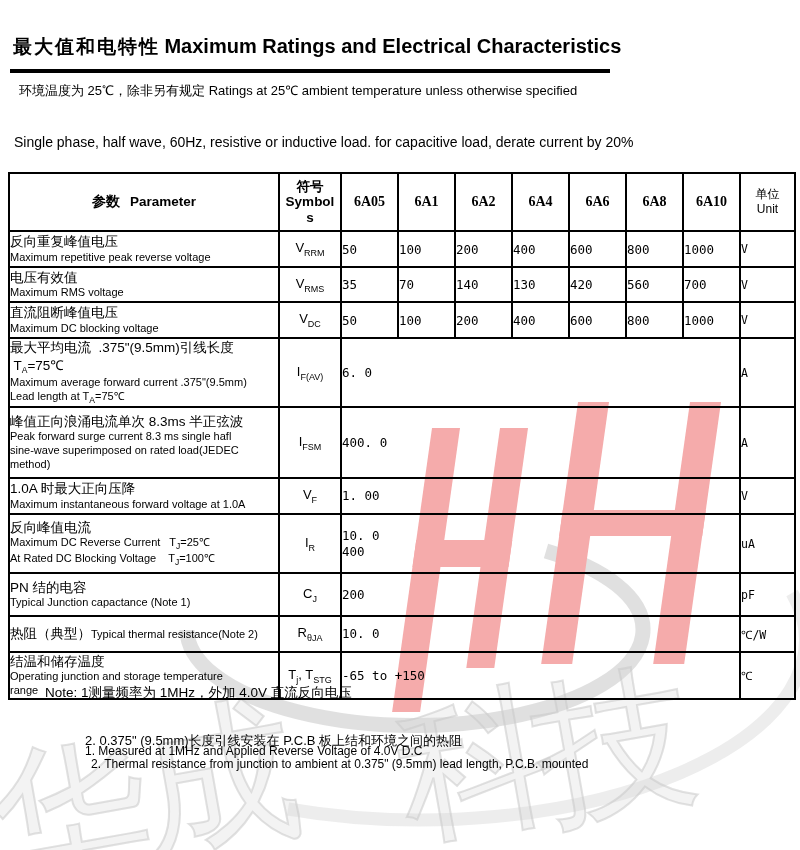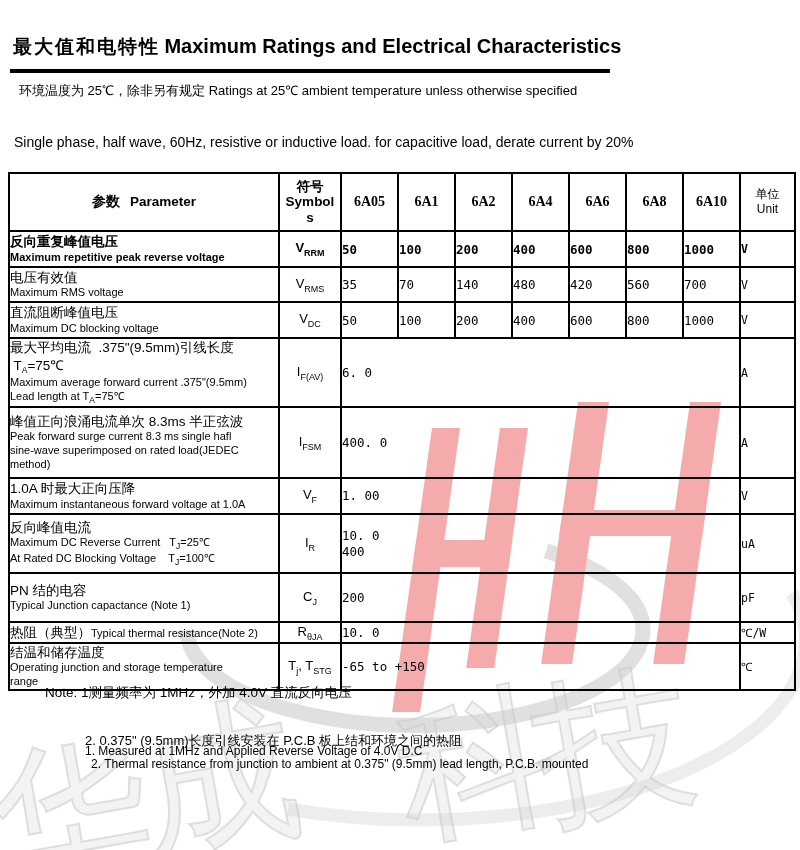--- a/index.html
+++ b/index.html
@@ -132,21 +132,21 @@
           <th class="h-part">6A6</th>
           <th class="h-part">6A8</th>
           <th class="h-part">6A10</th>
           <th class="h-unit">
             <div class="">单位</div>
             <div class="">Unit</div>
           </th>
         </tr>
       </thead>
       <tbody>
-        <tr class="" style="height: 36px; font-weight: bold;">
+        <tr class="" style="height: 36px;">
           <td class="c-param">
             <div class="pline"><span class="cn">反向重复峰值电压</span></div>
             <div class="pline"><span>Maximum repetitive peak reverse voltage</span></div>
           </td>
           <td class="c-sym"><span>V</span><sub>RRM</sub></td>
           <td class="c-val">50</td>
           <td class="c-val">100</td>
           <td class="c-val">200</td>
           <td class="c-val">400</td>
           <td class="c-val">600</td>
@@ -156,21 +156,21 @@
         </tr>
         <tr class="" style="height: 35px;">
           <td class="c-param">
             <div class="pline"><span class="cn">电压有效值</span></div>
             <div class="pline"><span>Maximum RMS voltage</span></div>
           </td>
           <td class="c-sym"><span>V</span><sub>RMS</sub></td>
           <td class="c-val">35</td>
           <td class="c-val">70</td>
           <td class="c-val">140</td>
-          <td class="c-val">480</td>
+          <td class="c-val">130</td>
           <td class="c-val">420</td>
           <td class="c-val">560</td>
           <td class="c-val">700</td>
           <td class="c-unit">V</td>
         </tr>
         <tr class="" style="height: 36px;">
           <td class="c-param">
             <div class="pline"><span class="cn">直流阻断峰值电压</span></div>
             <div class="pline"><span>Maximum DC blocking voltage</span></div>
           </td>
@@ -227,32 +227,32 @@
             <div class="pline"><span>Maximum DC Reverse Current   T</span><sub>J</sub><span>=25℃</span></div>
             <div class="pline"><span>At Rated DC Blocking Voltage    T</span><sub>J</sub><span>=100℃</span></div>
           </td>
           <td class="c-sym"><span>I</span><sub>R</sub></td>
           <td class="c-span" colspan="7">
             <div class="">10. 0</div>
             <div class="">400</div>
           </td>
           <td class="c-unit">uA</td>
         </tr>
-        <tr class="" style="height: 49px;">
+        <tr class="" style="height: 43px;">
           <td class="c-param">
             <div class="pline"><span class="cn">PN 结的电容</span></div>
             <div class="pline"><span>Typical Junction capactance (Note 1)</span></div>
           </td>
           <td class="c-sym"><span>C</span><sub>J</sub></td>
           <td class="c-span" colspan="7">
             <div class="">200</div>
           </td>
           <td class="c-unit">pF</td>
         </tr>
-        <tr class="" style="height: 21px;">
+        <tr class="" style="height: 36px;">
           <td class="c-param">
             <div class="pline"><span class="cn">热阻（典型）</span><span>Typical thermal resistance(Note 2)</span></div>
           </td>
           <td class="c-sym"><span>R</span><sub>θJA</sub></td>
           <td class="c-span" colspan="7">
             <div class="">10. 0</div>
           </td>
           <td class="c-unit">℃/W</td>
         </tr>
         <tr class="" style="height: 46px;">

